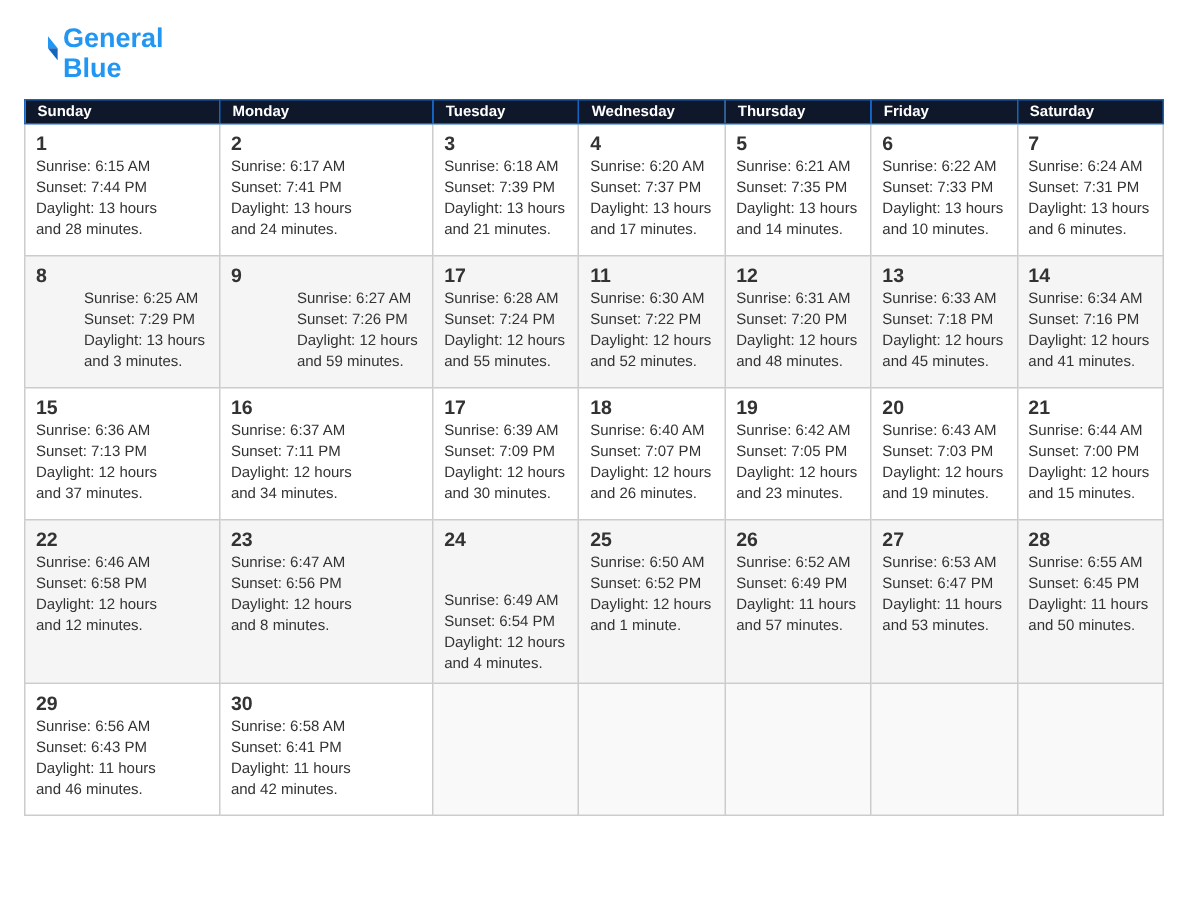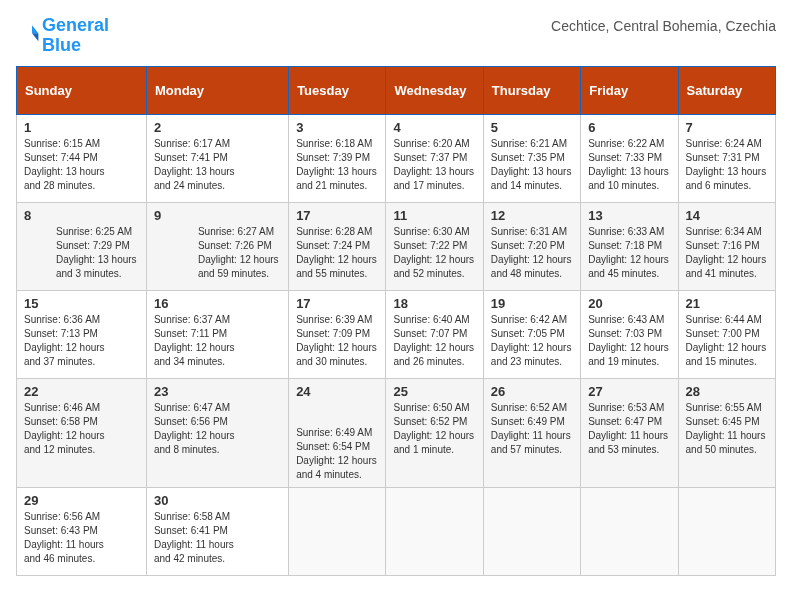--- a/index.html
+++ b/index.html
@@ -47,25 +47,25 @@
       font-size: 14px;
       color: #555;
       margin-top: 2px;
     }
     .calendar-table {
       width: 100%;
       border-collapse: collapse;
       margin-top: 10px;
     }
     .calendar-table th {
-      background-color: #c2410c;
+      background-color: #0f172a;
       color: #fff;
-      font-size: 13px;
+      font-size: 10px;
       font-weight: bold;
-      padding: 16px 8px;
+      padding: 2px 8px;
       text-align: left;
       border: 1px solid #1565C0;
     }
     .calendar-table td {
       border: 1px solid #ccc;
       padding: 5px 7px;
       vertical-align: top;
       font-size: 10.5px;
       color: #333;
       height: 88px;
@@ -101,21 +101,20 @@
         <polygon points="20,4 28,14 20,14" fill="#2196F3"></polygon>
         <polygon points="20,14 28,14 28,24" fill="#1565C0"></polygon>
       </svg>
     </div>
     <div>
       <div class="logo-text"><span>General</span></div>
       <div class="logo-text"><span style="color:#2196F3">Blue</span></div>
     </div>
   </div>
   <div class="title-block">
-    <div class="subtitle">Cechtice, Central Bohemia, Czechia</div>
   </div>
 </div>
 
 <table class="calendar-table">
   <thead>
     <tr id="header-row">
     <th>Sunday</th>
         <th>Monday</th>
         <th>Tuesday</th>
         <th>Wednesday</th>

